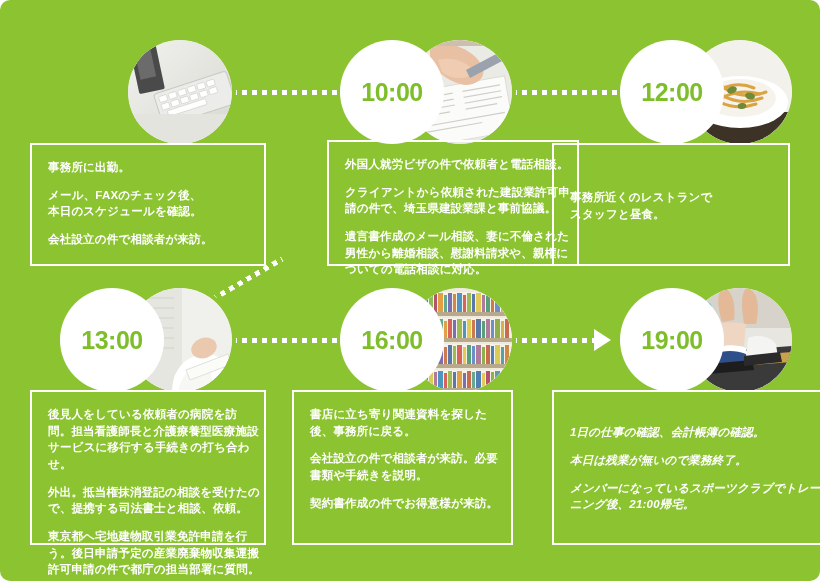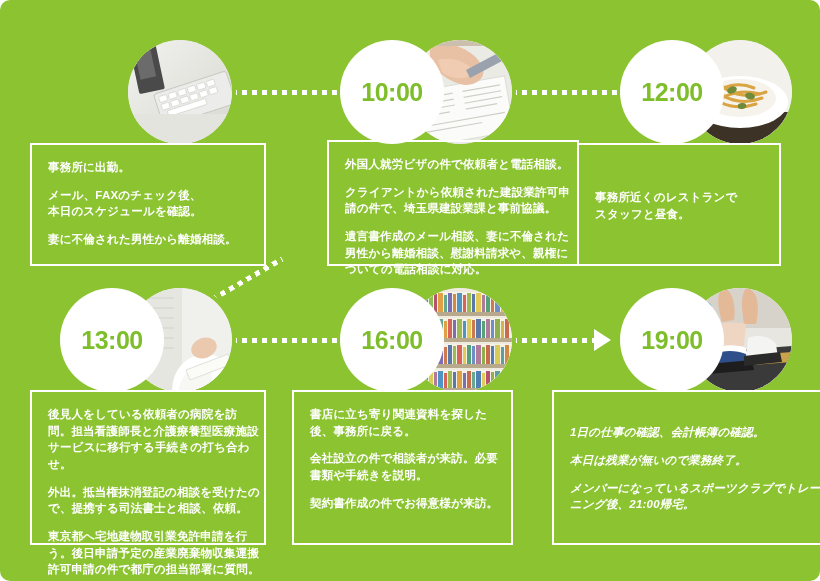--- a/index.html
+++ b/index.html
@@ -201,30 +201,30 @@
     </div>
     <div class="time-circle">
       <span>12:00</span>
     </div>
   </div>
 
   <div class="panel" style="left:30px;top:143px;width:236px;height:123px;">
     <p>事務所に出勤。</p>
     <p style="white-space:pre-line;">メール、FAXのチェック後、
 本日のスケジュールを確認。</p>
-    <p>妻に不倫された男性から離婚相談。</p>
+    <p>会社設立の件で相談者が来訪。</p>
   </div>
 
   <div class="panel" style="left:292px;top:140px;width:252px;height:126px;margin-left:35px;">
     <p>外国人就労ビザの件で依頼者と電話相談。</p>
     <p>クライアントから依頼された建設業許可申請の件で、埼玉県建設業課と事前協議。</p>
     <p>遺言書作成のメール相談、妻に不倫された男性から離婚相談、慰謝料請求や、親権についての電話相談に対応。</p>
   </div>
 
-  <div class="panel center-mid" style="left:552px;top:143px;width:204px;height:123px;margin-left:25px;">
+  <div class="panel center-mid" style="left:552px;top:143px;width:238px;height:123px;">
     <p style="white-space:pre-line;">事務所近くのレストランで
 スタッフと昼食。</p>
   </div>
 
   <div class="node" style="left:60px;top:288px;">
     <div class="photo-circle">
       <svg viewBox="0 0 104 104" aria-hidden="true">
         <defs>
             <clipPath id="c4">
               <circle cx="52" cy="52" r="52"></circle>

